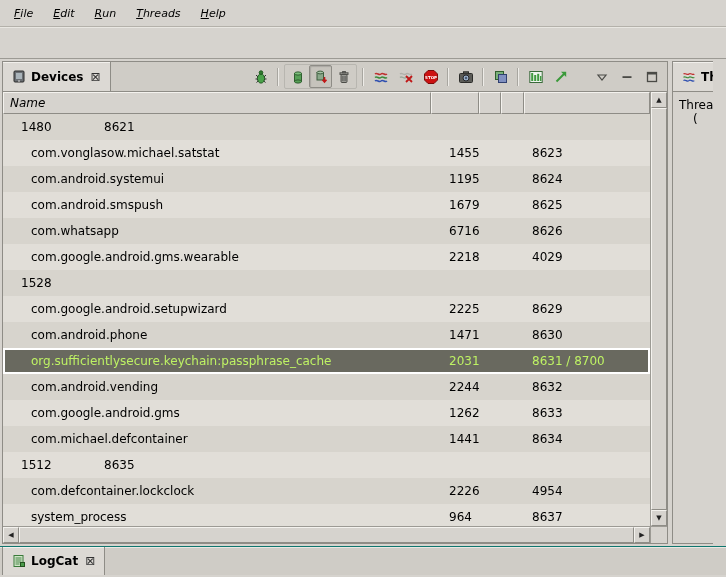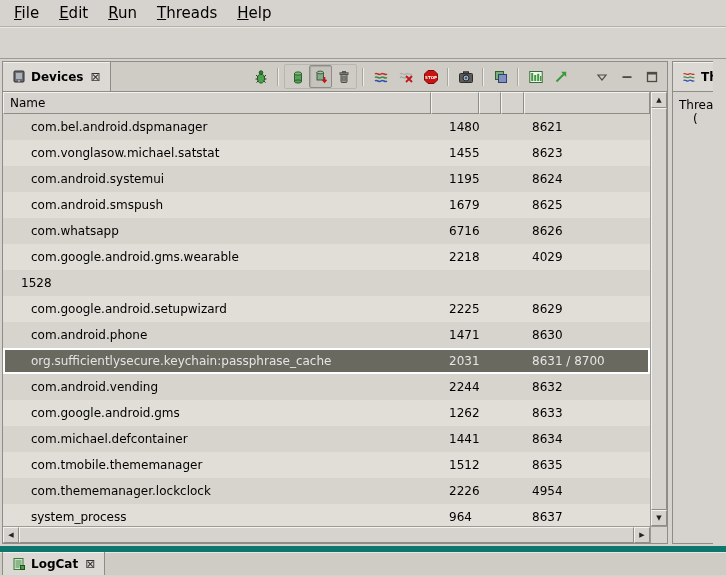--- a/index.html
+++ b/index.html
@@ -5,21 +5,21 @@
   * { margin:0; padding:0; box-sizing:border-box; }
   html,body { width:726px; height:577px; overflow:hidden; }
   body {
     font-family:"DejaVu Sans", sans-serif;
     font-size:12px;
     background:#d6d3ce;
     color:#000;
   }
   
   .menubar { height:27px; display:flex; align-items:center; padding:0 4px; background:#d6d3ce; border-bottom:1px solid #b4b1aa; }
-  .menu-item { padding:4px 10px; font-size:15px; cursor:default; }
+  .menu-item { padding:4px 10px; font-size:11px; cursor:default;font-style:italic; }
   .menu-item::first-letter { text-decoration:underline; }
   
   .toolbar-strip { height:32px; background:#d6d3ce; border-bottom:1px solid #9c9a94; box-shadow:inset 0 1px 0 #e9e7e2; }
   
   .main { height:487px; display:flex; padding:2px 13px 2px 2px; }
   .left-panel { width:666px; display:flex; flex-direction:column; border:1px solid #8e8c86; background:#d6d3ce; }
   .sash { width:4px; background:#d6d3ce; }
   .right-panel { flex:1; border:1px solid #8e8c86; border-right:none; overflow:hidden; display:flex; flex-direction:column; background:#d6d3ce; }
   
   .panel-header { height:30px; display:flex; align-items:stretch; background:#cfccc6; border-bottom:1px solid #8e8c86; }
@@ -30,50 +30,50 @@
   .ticon { width:23px; height:23px; display:flex; align-items:center; justify-content:center; border:1px solid transparent; }
   .ticon.pressed { border:1px solid #8e8c86; background:#c6c3bc; border-radius:2px; box-shadow:inset 1px 1px 1px #aaa8a2; }
   .tgroup { display:flex; align-items:center; border:1px solid #b8b6b0; border-radius:2px; padding:0 1px; }
   .tsep { width:2px; height:18px; margin:0 3px; border-left:1px solid #a8a6a0; border-right:1px solid #eeece8; }
   .tgap { width:14px; }
   
   .table-wrap { flex:1; display:flex; overflow:hidden; }
   .table-col { flex:1; display:flex; flex-direction:column; overflow:hidden; }
   .table-header { height:22px; display:flex; background:#d6d3ce; flex:none; }
   .th { border-top:1px solid #f4f2ee; border-left:1px solid #f4f2ee; border-right:1px solid #8e8c86; border-bottom:1px solid #8e8c86; display:flex; align-items:center; padding:0 6px; overflow:hidden; white-space:nowrap; }
-  .th-name { width:428px; }
+  .th-name { width:428px;font-style:italic; }
   .th-pid  { width:48px; }
   .th-sp1  { width:22px; }
   .th-sp2  { width:23px; }
   .th-port { flex:1; }
   .rows { flex:1; overflow:hidden; background:#dedbd5; }
   .row { height:26px; display:flex; align-items:center; cursor:default; }
   .row.odd  { background:#d7d4cd; }
   .row.even { background:#e1ded8; }
-  .row.selected { background:#69695f; color:#e5e5e5; box-shadow:inset 0 0 0 2px #ffffff; }
+  .row.selected { background:#69695f; color:#bef264; box-shadow:inset 0 0 0 2px #ffffff; }
   .cell { overflow:hidden; white-space:nowrap; }
   .cell-name { width:428px; padding-left:28px; }
   .cell-pid  { width:48px; padding-left:18px; }
   .cell-sp1  { width:22px; }
   .cell-sp2  { width:23px; }
   .cell-port { flex:1; padding-left:8px; }
   
   .vscroll { width:17px; flex:none; display:flex; flex-direction:column; background:#bdbab3; border-left:1px solid #9c9a94; }
   .sbtn { background:#d6d3ce; border:1px solid; border-color:#f4f2ee #8e8c86 #8e8c86 #f4f2ee; display:flex; align-items:center; justify-content:center; font-size:7px; color:#222; }
   .vscroll .sbtn { height:16px; }
   .vthumb { flex:1; background:#d6d3ce; border:1px solid; border-color:#f4f2ee #8e8c86 #8e8c86 #f4f2ee; }
   .hscroll-strip { height:17px; flex:none; display:flex; border-top:1px solid #9c9a94; background:#bdbab3; }
   .hscroll-strip .sbtn { width:16px; }
   .hthumb { flex:1; background:#d6d3ce; border:1px solid; border-color:#f4f2ee #8e8c86 #8e8c86 #f4f2ee; }
   .corner { width:17px; background:#d6d3ce; border-left:1px solid #9c9a94; }
   
   .threads-msg { padding:6px 0 0 6px; font-size:12px; white-space:nowrap; overflow:hidden; }
   .threads-msg .l2 { padding-left:14px; }
   
-  .bottom-bar { height:29px; border-top:6px solid #0f766e; background:#cfccc6; display:flex; align-items:stretch; padding-left:2px; box-shadow:inset 0 1px 0 #e9e7e2; }
+  .bottom-bar { height:29px; border-top:1px solid #0f766e; background:#cfccc6; display:flex; align-items:stretch; padding-left:2px; box-shadow:inset 0 1px 0 #e9e7e2; }
   .bottom-bar .tab { border-left:1px solid #8e8c86; height:100%; }
   svg { display:block; }
 </style>
 </head>
 <body>
 
 <div class="app">
 
   <div class="menubar">
     <div class="menu-item">File</div>
@@ -212,21 +212,20 @@
         <div class="table-col">
           <div class="table-header">
             <div class="th th-name">Name</div>
             <div class="th th-pid"></div>
             <div class="th th-sp1"></div>
             <div class="th th-sp2"></div>
             <div class="th th-port"></div>
           </div>
           <div class="rows" id="rows">
               <div class="row odd">
-                <div class="cell cell-name">com.bel.android.dspmanager</div>
                 <div class="cell cell-pid">1480</div>
                 <div class="cell cell-sp1"></div>
                 <div class="cell cell-sp2"></div>
                 <div class="cell cell-port">8621</div>
               </div>
               <div class="row even">
                 <div class="cell cell-name">com.vonglasow.michael.satstat</div>
                 <div class="cell cell-pid">14553</div>
                 <div class="cell cell-sp1"></div>
                 <div class="cell cell-sp2"></div>
@@ -301,28 +300,27 @@
                 <div class="cell cell-port">8633</div>
               </div>
               <div class="row odd">
                 <div class="cell cell-name">com.michael.defcontainer</div>
                 <div class="cell cell-pid">14411</div>
                 <div class="cell cell-sp1"></div>
                 <div class="cell cell-sp2"></div>
                 <div class="cell cell-port">8634</div>
               </div>
               <div class="row even">
-                <div class="cell cell-name">com.tmobile.thememanager</div>
                 <div class="cell cell-pid">1512</div>
                 <div class="cell cell-sp1"></div>
                 <div class="cell cell-sp2"></div>
                 <div class="cell cell-port">8635</div>
               </div>
               <div class="row odd">
-                <div class="cell cell-name">com.thememanager.lockclock</div>
+                <div class="cell cell-name">com.defcontainer.lockclock</div>
                 <div class="cell cell-pid">22265</div>
                 <div class="cell cell-sp1"></div>
                 <div class="cell cell-sp2"></div>
                 <div class="cell cell-port">4954</div>
               </div>
               <div class="row even">
                 <div class="cell cell-name">system_process</div>
                 <div class="cell cell-pid">964</div>
                 <div class="cell cell-sp1"></div>
                 <div class="cell cell-sp2"></div>

